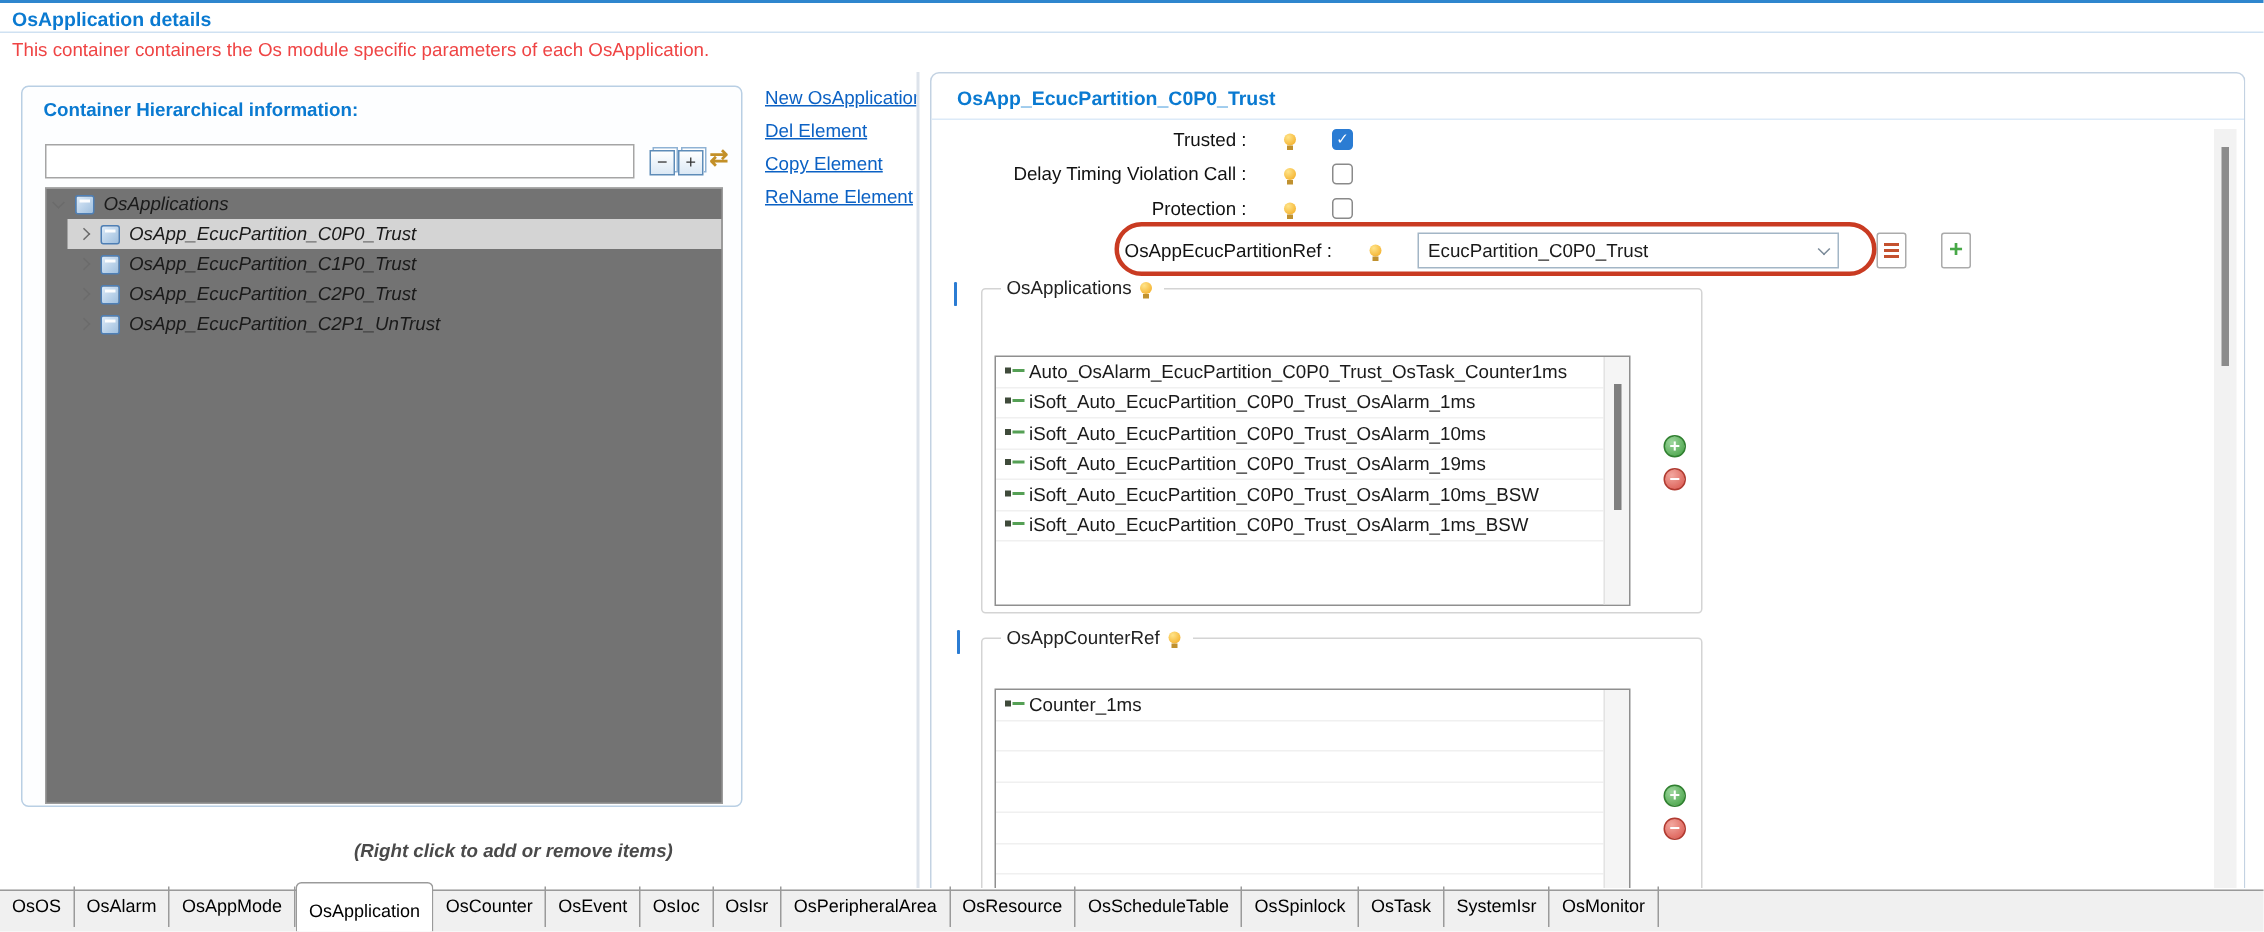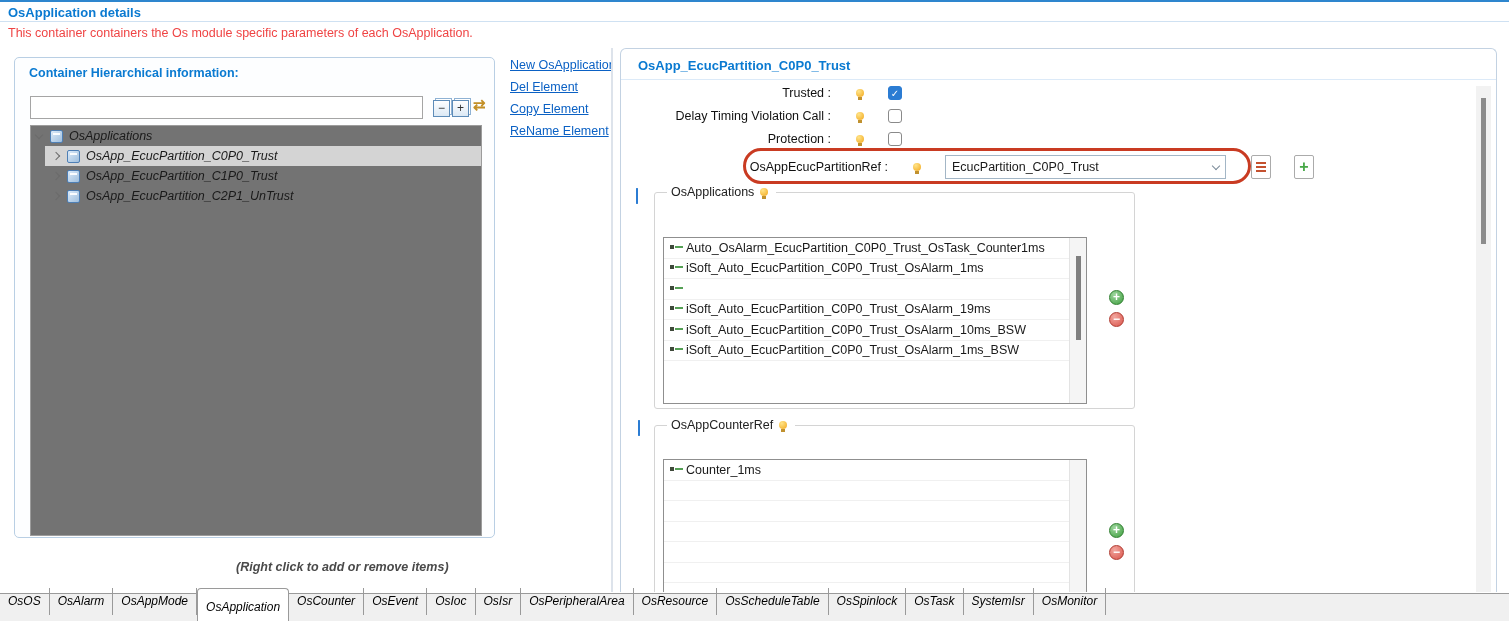--- a/index.html
+++ b/index.html
@@ -103,21 +103,21 @@
   .round-btn.rem { background:radial-gradient(circle at 35% 30%, #F2A79F, #D9534A); border:1px solid #B03A30; }
   #alarm-add { left:488px; top:241px; } #alarm-rem { left:488px; top:263px; }
   #counter-add { left:488px; top:474px; } #counter-rem { left:488px; top:496px; }
 
   #rp-scroll { left:855px; top:37px; width:15px; height:507px; background:#F2F2F2; }
   #rp-thumb { position:absolute; left:5px; top:12px; width:5px; height:146px; background:#8C8C8C; }
 
   
   #tabbar { left:0; top:588px; width:1509px; height:33px; }
   #tabbar-bg { position:absolute; left:0; right:0; top:5px; bottom:0; background:#F0F0F0; border-top:1px solid #9A9A9A; }
-  #tabs { position:absolute; left:0; right:0; top:0; bottom:0; display:flex; align-items:flex-start;font-style:italic; }
+  #tabs { position:absolute; left:0; right:0; top:0; bottom:0; display:flex; align-items:center; }
   .tab { height:27px; line-height:26px; padding:0 8px; border-right:1px solid #9A9A9A;
     font-size:12px; color:#000; cursor:pointer; white-space:nowrap; }
   .tab.active { height:33px; line-height:37px; background:#fff; border:1px solid #9A9A9A; border-bottom:none;
     border-radius:4px 4px 0 0; position:relative; z-index:2; }
 </style>
 </head>
 <body>
 
 <div class="abs" id="topline"></div>
 <div class="abs" id="page-title">OsApplication details</div>
@@ -139,20 +139,25 @@
     </div>
     <div class="trow child selected">
       <span class="chev right"></span>
       <span class="cicon"></span>
       <span>OsApp_EcucPartition_C0P0_Trust</span>
     </div>
     <div class="trow child">
       <span class="chev right"></span>
       <span class="cicon"></span>
       <span>OsApp_EcucPartition_C1P0_Trust</span>
+    </div>
+    <div class="trow child">
+      <span class="chev right"></span>
+      <span class="cicon"></span>
+      <span>OsApp_EcucPartition_C2P0_Trust</span>
     </div>
     <div class="trow child">
       <span class="chev right"></span>
       <span class="cicon"></span>
       <span>OsApp_EcucPartition_C2P1_UnTrust</span>
     </div>
   </div>
 </div>
 <div class="abs" id="lp-hint">(Right click to add or remove items)</div>
 
@@ -208,20 +213,21 @@
     <div class="lrow">
         <span class="iicon"></span>
         <span>Auto_OsAlarm_EcucPartition_C0P0_Trust_OsTask_Counter1ms</span>
       </div>
     <div class="lrow">
         <span class="iicon"></span>
         <span>iSoft_Auto_EcucPartition_C0P0_Trust_OsAlarm_1ms</span>
       </div>
     <div class="lrow">
         <span class="iicon"></span>
+        <span>iSoft_Auto_EcucPartition_C0P0_Trust_OsAlarm_10ms</span>
       </div>
     <div class="lrow">
         <span class="iicon"></span>
         <span>iSoft_Auto_EcucPartition_C0P0_Trust_OsAlarm_19ms</span>
       </div>
     <div class="lrow">
         <span class="iicon"></span>
         <span>iSoft_Auto_EcucPartition_C0P0_Trust_OsAlarm_10ms_BSW</span>
       </div>
     <div class="lrow">

